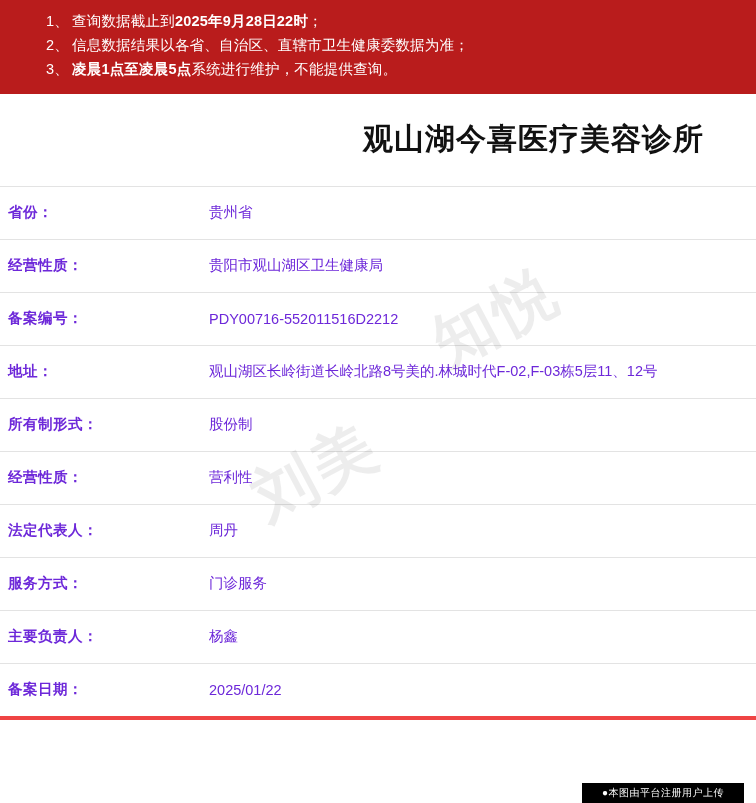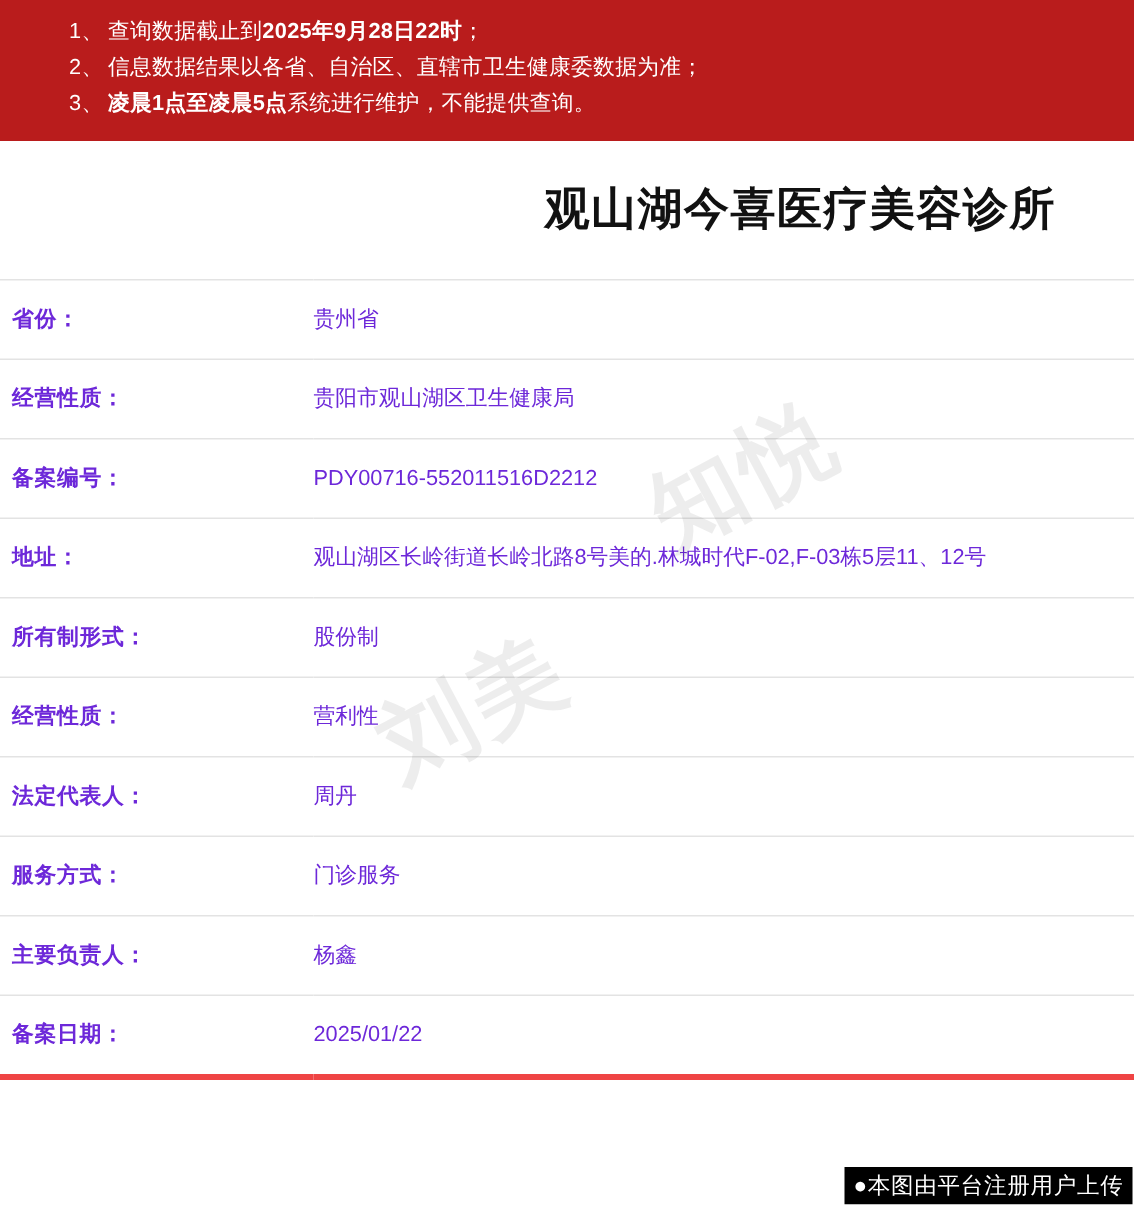--- a/index.html
+++ b/index.html
@@ -95,26 +95,26 @@
     font-weight: bold;
     transform: rotate(-28deg);
     white-space: nowrap;
     letter-spacing: 4px;
   }
   .wm-a { left: 430px; top: 275px; }
   .wm-b { left: 250px; top: 430px; }
 
   .corner-note {
     position: absolute;
-    right: 1px;
+    right: 12px;
     bottom: 0px;
     background: #000000;
     color: #ffffff;
-    font-size: 15px;
-    padding: 3px 6px;
+    font-size: 10px;
+    padding: 3px 20px;
     letter-spacing: 0.5px;
   }
 </style>
 </head>
 <body>
 
 <div class="notice">
   <div class="notice-item">
     <span class="num">1、</span><span>查询数据截止到</span><span class="strong">2025年9月28日22时</span><span>；</span>
   </div>

